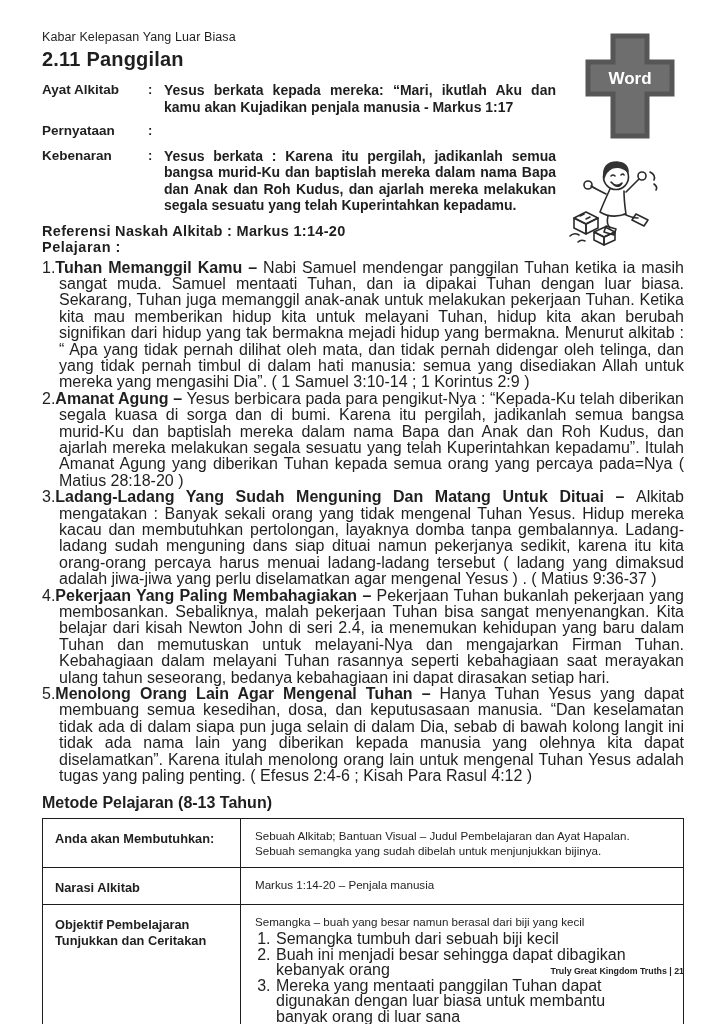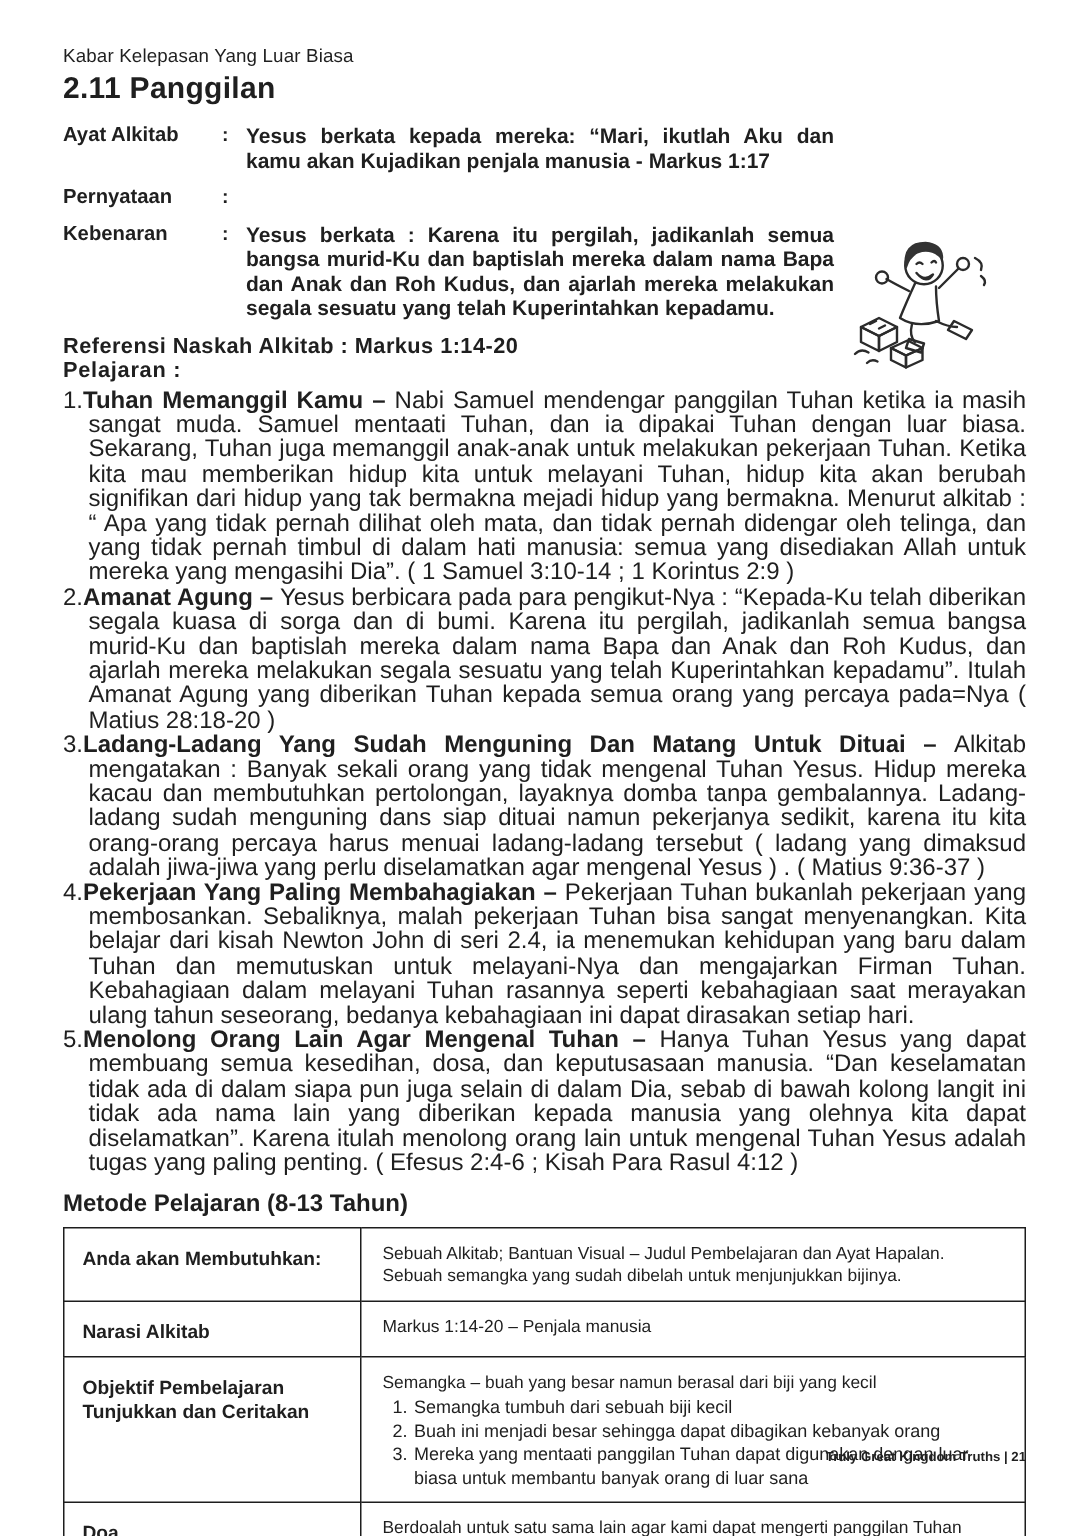--- a/index.html
+++ b/index.html
@@ -40,33 +40,39 @@
   table.metode { border-collapse:collapse; width:642px; margin-top:6px; }
   table.metode td { border:1.5px solid #1d1d1d; vertical-align:top; }
   td.cell-label { width:198px; font-size:12.8px; font-weight:700; line-height:16px; padding:12px 10px 8px 12px; }
   td.cell-content { font-size:11.6px; line-height:15.5px; padding:9px 24px 8px 14px; }
   td.cell-content.bold-content { font-weight:400; }
   .row-need td { height:48px; }
   .row-narasi td { height:34px; }
   .row-obj td { height:91px; }
   .row-doa td { height:46px; }
   .obj-list { margin:2px 0 0 6px; padding-left:14px; }
-  .obj-list li { font-size:12px; line-height:15.5px; padding-left:1px; }
+  .obj-list li { font-size:16px; line-height:15.5px; padding-left:1px; }
   .blank-gap { display:inline-block; width:148px; }
 
   .footer { position:absolute; right:38px; bottom:48px; font-size:8.8px; font-weight:700; color:#222; }
 
   .cross-wrap { position:absolute; left:584px; top:32px; width:92px; height:108px; }
   .clipart-wrap { position:absolute; left:566px; top:156px; width:102px; height:92px; }
 </style>
 </head>
 <body>
 
 <div class="page">
 
+  <div class="cross-wrap">
+    <svg width="92" height="108" viewBox="0 0 92 108">
+      <path d="M29,4 H63 V30 H88 V62 H63 V104 H29 V62 H4 V30 H29 Z" fill="#6e6e6e" stroke="#565656" stroke-width="5" stroke-linejoin="miter"></path>
+      <text x="46" y="52" text-anchor="middle" font-family="Liberation Sans, sans-serif" font-size="17" font-weight="bold" fill="#ffffff">Word</text>
+    </svg>
+  </div>
 
   <div class="clipart-wrap">
     <svg width="102" height="92" viewBox="0 0 102 92" fill="none" stroke="#2b2b2b" stroke-width="1.6" stroke-linecap="round" stroke-linejoin="round">
 
       <path d="M84,16 q6,3 4,8"></path>
       <path d="M88,28 q4,3 2,6"></path>
 
       <path d="M60,36 Q68,28 73,23"></path>
       <circle cx="76" cy="20" r="4"></circle>
 

